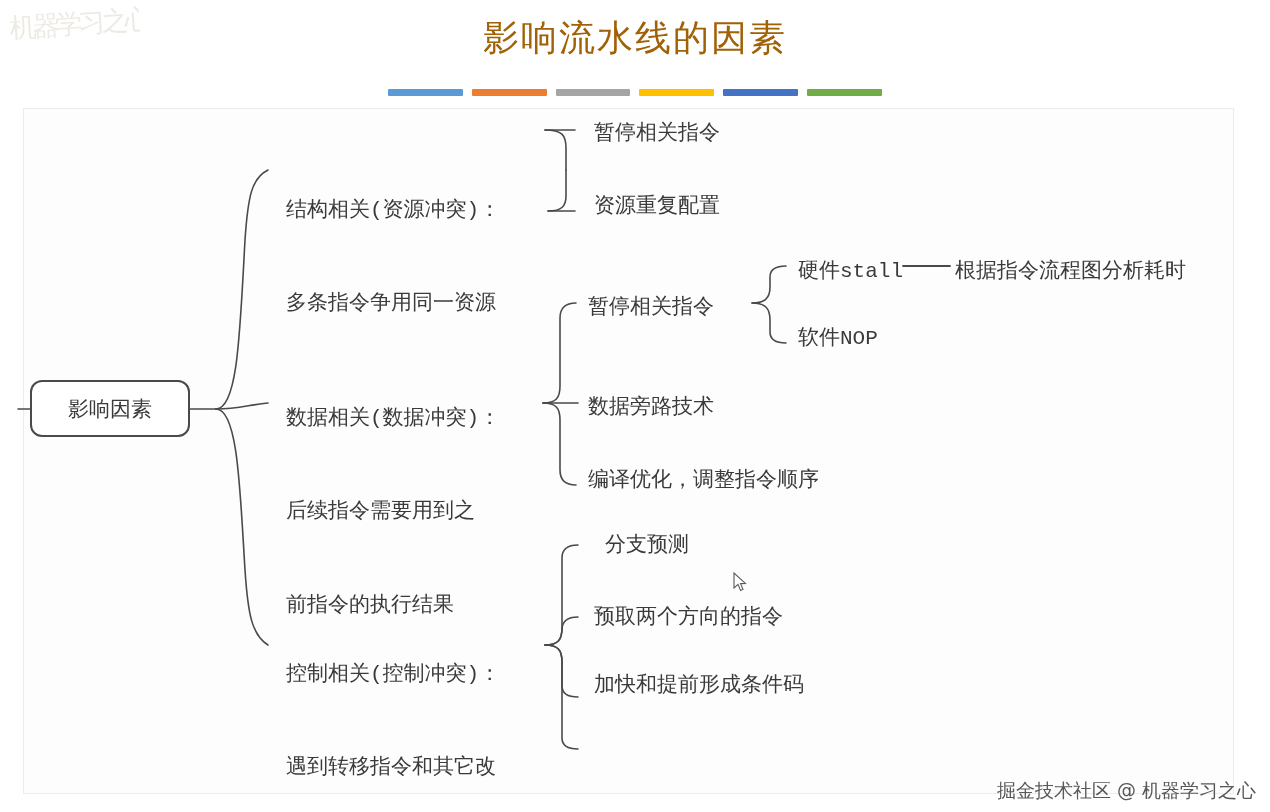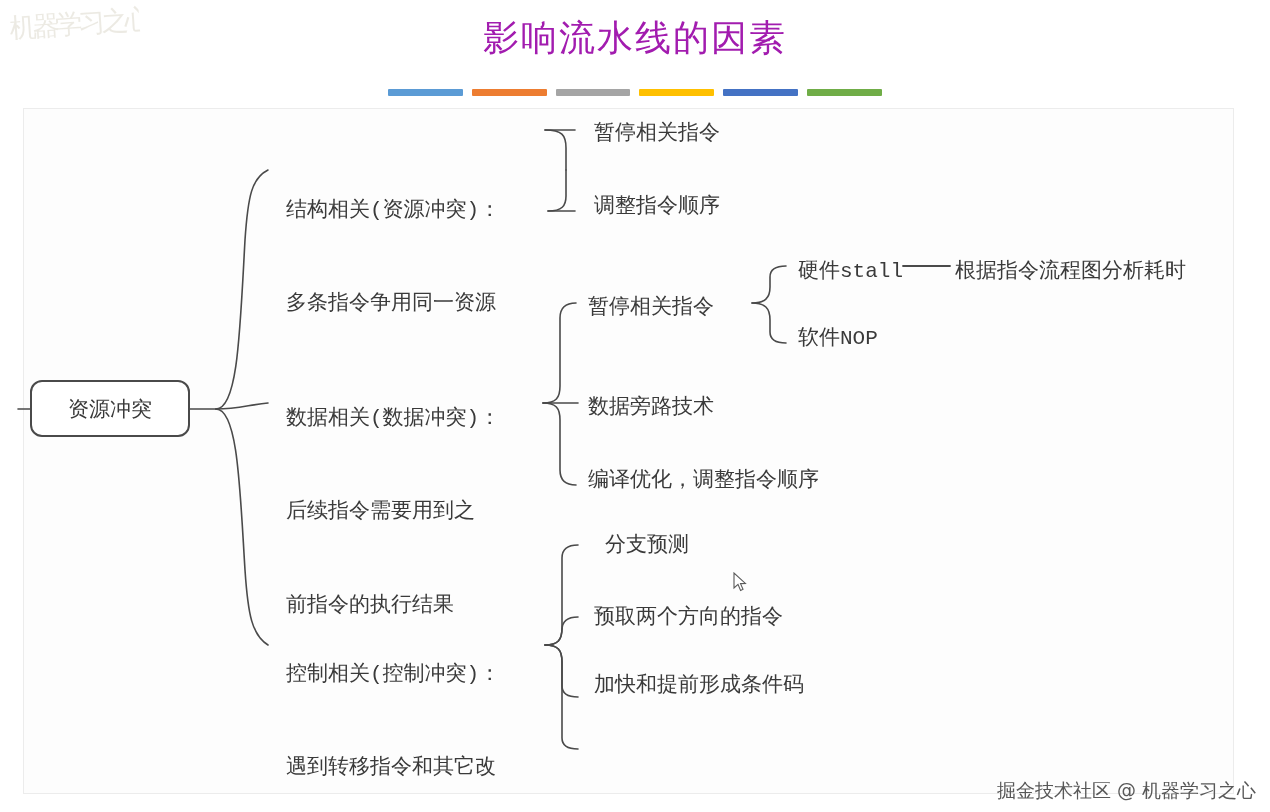--- a/index.html
+++ b/index.html
@@ -24,21 +24,21 @@
   }
   
   #title {
     position: absolute;
     left: 0;
     top: 14px;
     width: 1270px;
     text-align: center;
     font-size: 36px;
     letter-spacing: 2px;
-    color: #a21caf;
+    color: #a16207;
     font-family: "DejaVu Sans", "Liberation Sans", sans-serif;
     font-weight: 500;
   }
   
   #bars {
     position: absolute;
     top: 89px;
     left: 388px;
     width: 494px;
     height: 7px;
@@ -177,29 +177,29 @@
       <path d="M903 266 L950 266" stroke-width="1.8"></path>
 
       <path d="M545 645 C 558 645, 562 640, 562 628 L562 558 C 562 549, 567 545, 578 545"></path>
       <path d="M545 645 C 558 645, 562 640, 562 628 L562 630 C 562 621, 567 617, 578 617"></path>
       <path d="M545 645 C 558 645, 562 650, 562 662 L562 686 C 562 693, 567 697, 578 697"></path>
       <path d="M545 645 C 558 645, 562 650, 562 662 L562 738 C 562 745, 567 749, 578 749"></path>
     </g>
   </svg>
 
   <div id="root-node">
-    <span>资源冲突</span>
+    <span>影响因素</span>
   </div>
 
   <div class="node lvl1" style="left:278px; top:133px;">
     <div>结构相关(资源冲突)：</div>
     <div>多条指令争用同一资源</div>
   </div>
   <div class="node lvl2" style="left:594px; top:118px;">暂停相关指令</div>
-  <div class="node lvl2" style="left:594px; top:191px;">调整指令顺序</div>
+  <div class="node lvl2" style="left:594px; top:191px;">资源重复配置</div>
 
   <div class="node lvl1" style="left:278px; top:341px;">
     <div>数据相关(数据冲突)：</div>
     <div>后续指令需要用到之</div>
     <div>前指令的执行结果</div>
   </div>
   <div class="node lvl2" style="left:588px; top:292px;">暂停相关指令</div>
   <div class="node lvl2" style="left:588px; top:392px;">数据旁路技术</div>
   <div class="node lvl2" style="left:588px; top:465px;">编译优化，调整指令顺序</div>
 

